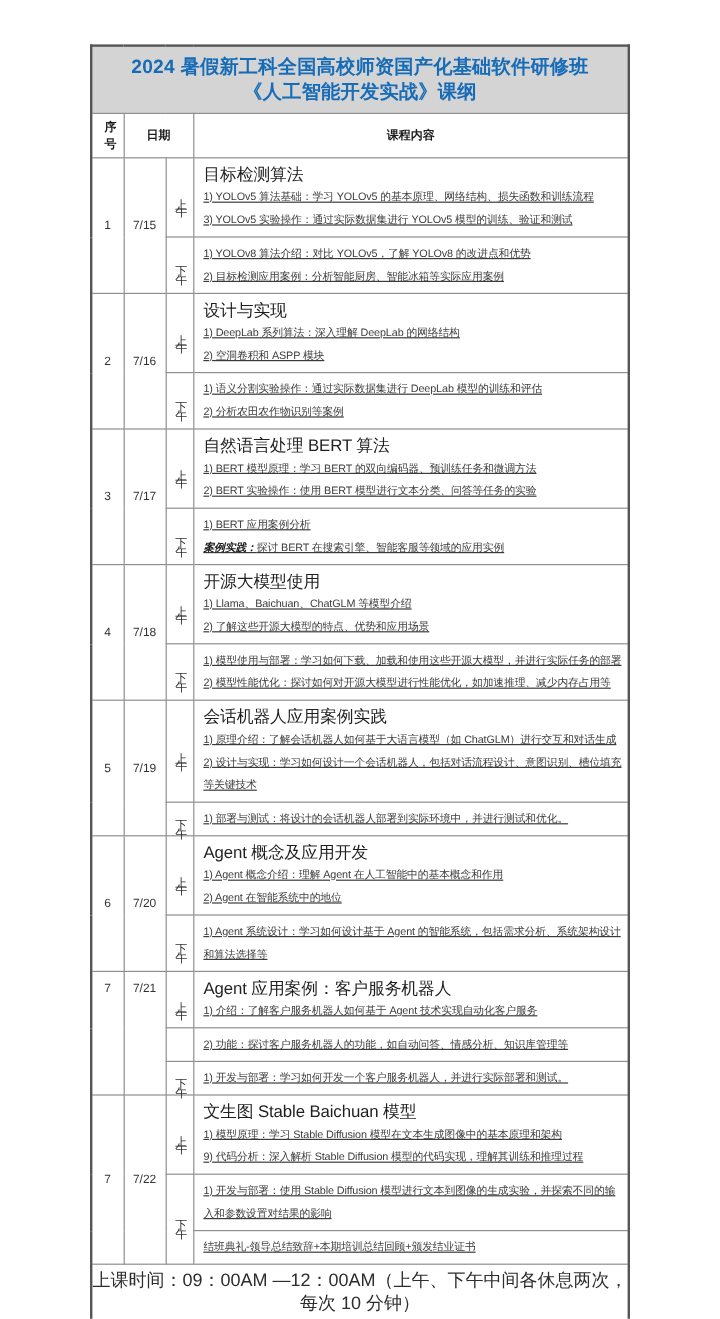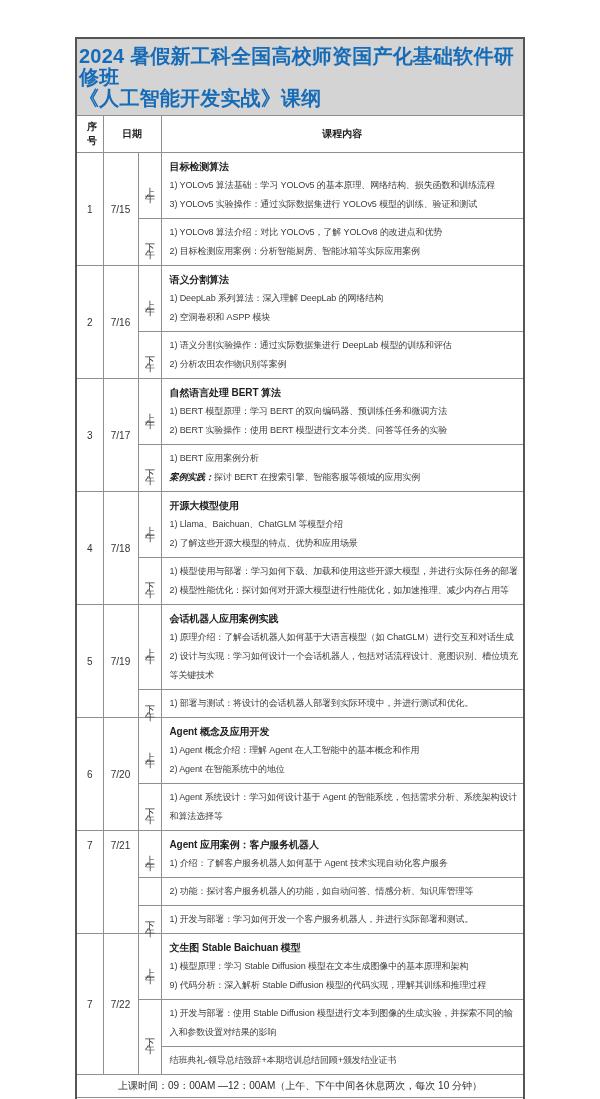--- a/index.html
+++ b/index.html
@@ -22,21 +22,22 @@
   col.c-date    { width: 35px; }
   col.c-time    { width: 23px; }
   col.c-content { width: 363px; }
   td, th { border: 1px solid #8f8f8f; vertical-align: middle; }
   tr.rg > td { border-top-color: #6b6b6b; }
 
   .title-cell {
     background: #d4d4d4;
     color: #176cb8;
     font-weight: bold;
-    font-size: 20px;
+    text-align: center;
+    font-size: 16px;
     line-height: 21px;
     padding: 7px 2px 6px 2px;
     letter-spacing: 0.2px;
   }
   .header-row th {
     background: #ffffff;
     color: #1c1c1c;
     font-weight: bold;
     font-size: 10px;
     padding: 4px 10px;
@@ -59,30 +60,30 @@
     padding-top: 2px;
   }
   .content-cell {
     padding: 4px 3px 4px 8px;
     font-size: 9px;
     letter-spacing: -0.1px;
     color: #3c3c3c;
     vertical-align: middle;
   }
   .section-title {
-    font-weight: bold;
+    font-weight: normal;
     color: #1f1f1f;
-    font-size: 10px;
+    font-size: 14px;
     line-height: 19px;
   }
-  .item { line-height: 19px; }
+  .item { line-height: 19px; text-decoration: underline; }
   .item-prefix { font-weight: bold; font-style: italic; color: #1f1f1f; text-align: right; }
   .footer-row td {
     text-align: center;
-    font-size: 10px;
+    font-size: 15px;
     color: #2d2d2d;
     padding: 4px 0;
     border-top-color: #6b6b6b;
   }
 </style>
 </head>
 <body>
 
 <div class="page">
   <table class="schedule">
@@ -121,21 +122,21 @@
           <td class="content-cell">
             <div class="item">1) YOLOv8 算法介绍：对比 YOLOv5，了解 YOLOv8 的改进点和优势</div>
             <div class="item">2) 目标检测应用案例：分析智能厨房、智能冰箱等实际应用案例</div>
           </td>
         </tr>
         <tr class="rg">
           <td class="index-cell" rowspan="2">2</td>
           <td class="date-cell" rowspan="2">7/16</td>
           <td class="time-cell"><span>上午</span></td>
           <td class="content-cell">
-            <div class="section-title">语义分割算法</div>
+            <div class="section-title">设计与实现</div>
             <div class="item">1) DeepLab 系列算法：深入理解 DeepLab 的网络结构</div>
             <div class="item">2) 空洞卷积和 ASPP 模块</div>
           </td>
         </tr>
         <tr>
           <td class="time-cell"><span>下午</span></td>
           <td class="content-cell">
             <div class="item">1) 语义分割实验操作：通过实际数据集进行 DeepLab 模型的训练和评估</div>
             <div class="item">2) 分析农田农作物识别等案例</div>
           </td>

